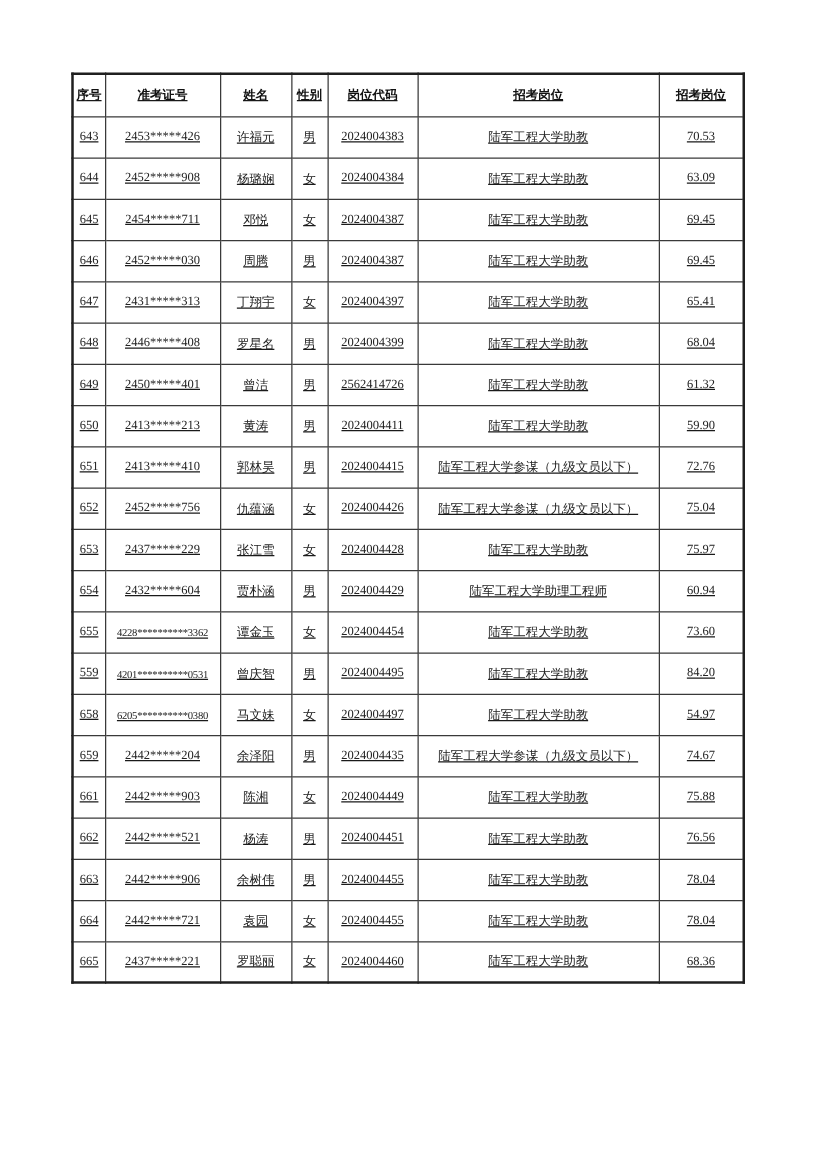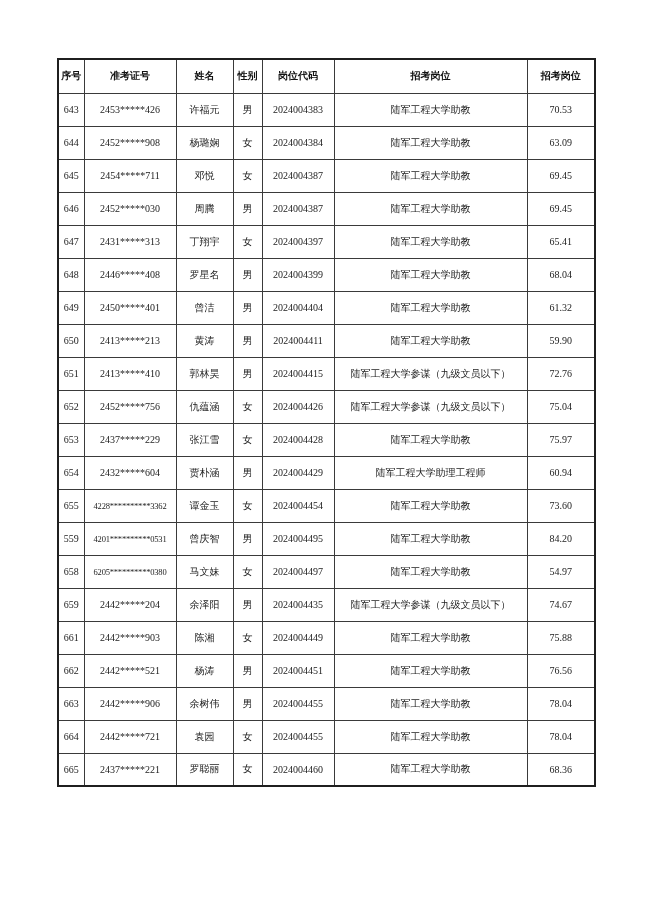--- a/index.html
+++ b/index.html
@@ -18,20 +18,21 @@
   }
   table.score-table {
     position: absolute;
     left: 57px;
     top: 58px;
     width: 537px;
     border-collapse: collapse;
     table-layout: fixed;
     border: 2px solid #1f1f1f;
     font-size: 10px;
+    text-decoration: underline;
   }
   table.score-table th,
   table.score-table td {
     border: 1px solid #3a3a3a;
     padding: 0;
     text-align: center;
     vertical-align: middle;
     overflow: hidden;
     white-space: nowrap;
     color: #222222;
@@ -130,21 +131,21 @@
           <td class="cell-gender">男</td>
           <td class="cell-code">2024004399</td>
           <td class="cell-position">陆军工程大学助教</td>
           <td class="cell-score">68.04</td>
         </tr>
         <tr>
           <td class="cell-seq">649</td>
           <td class="cell-ticket">2450*****401</td>
           <td class="cell-name">曾洁</td>
           <td class="cell-gender">男</td>
-          <td class="cell-code">2024004404</td>
+          <td class="cell-code">2562414726</td>
           <td class="cell-position">陆军工程大学助教</td>
           <td class="cell-score">61.32</td>
         </tr>
         <tr>
           <td class="cell-seq">650</td>
           <td class="cell-ticket">2413*****213</td>
           <td class="cell-name">黄涛</td>
           <td class="cell-gender">男</td>
           <td class="cell-code">2024004411</td>
           <td class="cell-position">陆军工程大学助教</td>

